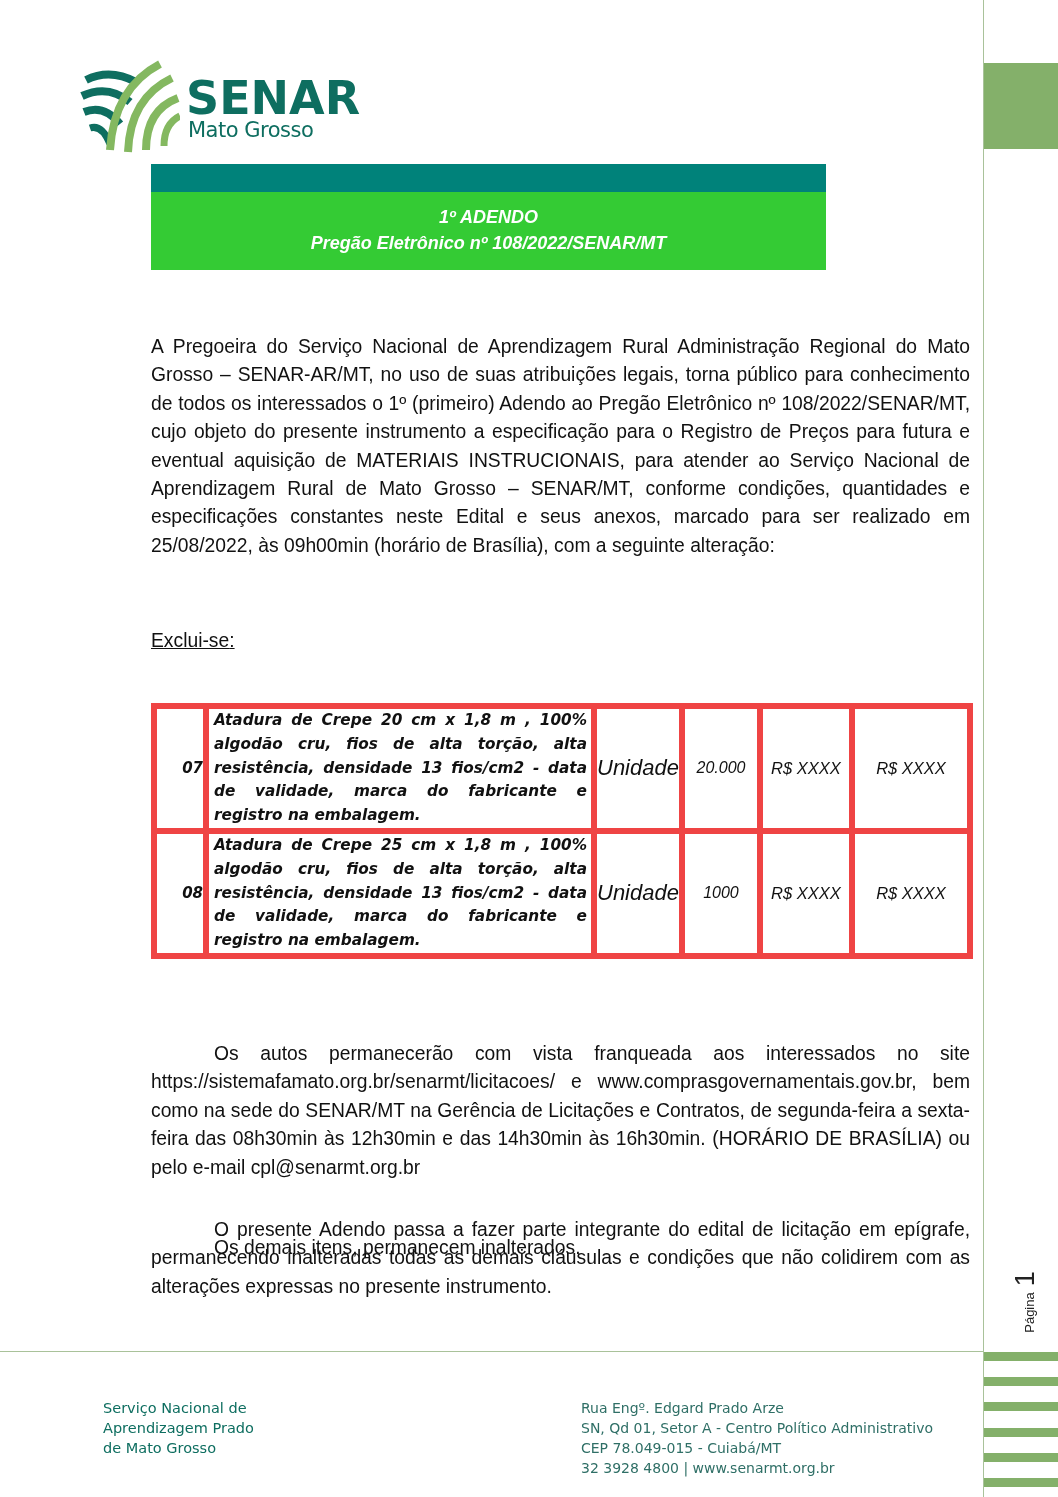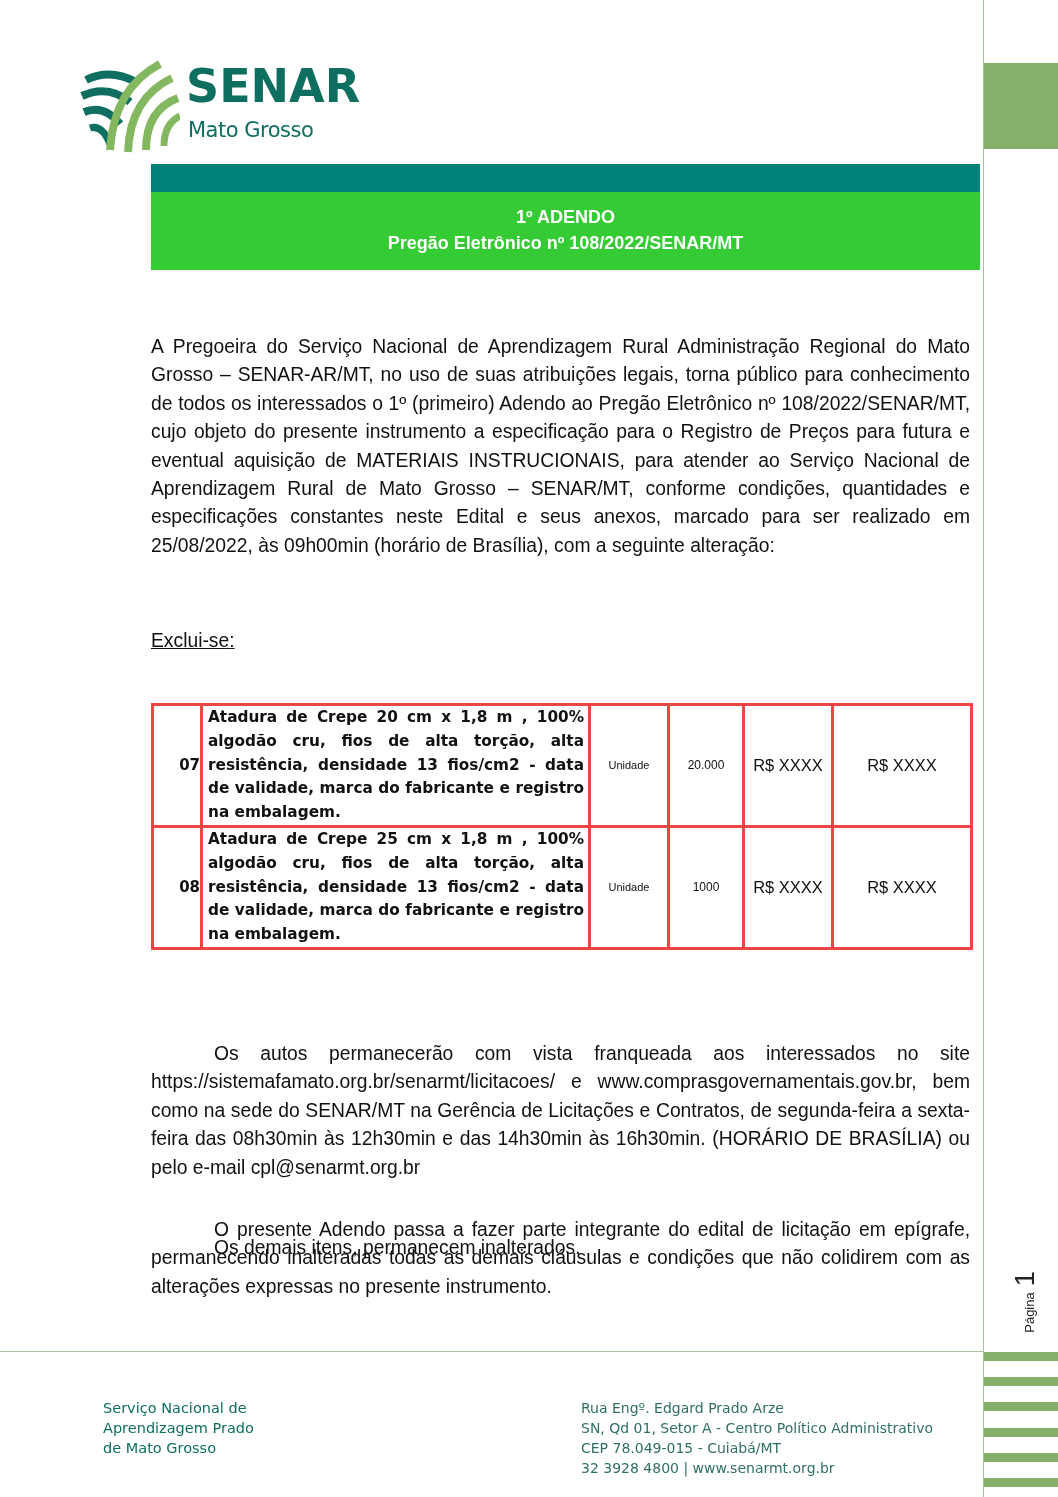--- a/index.html
+++ b/index.html
@@ -10,43 +10,43 @@
   .side-block { position:absolute; left:984px; top:63px; width:74px; height:86px; background:#84b06a; }
   .stripe { position:absolute; left:984px; width:74px; height:9px; background:#84b06a; }
   .page-num { position:absolute; left:1000px; top:1262px; width:50px; height:80px; }
   .page-num .inner { position:absolute; left:50%; top:50%; transform:translate(-50%,-50%) rotate(-90deg);
         white-space:nowrap; font-family:"Liberation Sans", sans-serif; color:#222; }
   .page-num .lbl { font-size:13px; font-weight:300; }
   .page-num .num { font-size:27px; margin-left:6px; }
 
   .logo { position:absolute; left:80px; top:58px; width:290px; height:96px; }
   .logo svg { position:absolute; left:0; top:0; }
-  .logo .brand { position:absolute; left:106px; top:0; font-family:"DejaVu Sans", sans-serif; font-weight:bold;
+  .logo .brand { position:absolute; left:106px; top:12px; font-family:"DejaVu Sans", sans-serif; font-weight:bold;
         font-size:46px; color:#0e6e60; letter-spacing:0px; line-height:56px; }
   .logo .sub { position:absolute; left:108px; top:60px; font-family:"DejaVu Sans", sans-serif; font-size:21px;
         color:#0e6e60; letter-spacing:-0.5px; }
 
-  .banner { position:absolute; left:151px; top:164px; width:829px; }
+  .banner { position:absolute; left:151px; top:164px; width:675px;font-style:italic; }
   .banner .teal { height:28px; background:#00827a; }
   .banner .green { height:78px; background:#34cb34; color:#fff; text-align:center; font-weight:bold; font-size:18px;
         padding-top:12px; box-sizing:border-box; line-height:26px; }
 
   .para { position:absolute; left:151px; width:819px; font-size:19.3px; line-height:28.4px; text-align:justify; color:#111; }
   .para b { font-weight:normal;margin-top:23px; }
   .indent { text-indent:63px;margin-top:32px; }
   .excl { position:absolute; left:151px; top:630px; font-size:19.3px; text-decoration:underline; }
   .excl span.colon { text-decoration:none; }
 
   table.items { position:absolute; left:151px; top:703px; border-collapse:collapse; width:822px; }
-  table.items td { border:3px solid #ef4444; padding:0; vertical-align:middle; }
+  table.items td { border:6px solid #ef4444; padding:0; vertical-align:middle;font-style:italic; }
   table.items td.num { width:46px; text-align:right; font-family:"DejaVu Sans", sans-serif; font-weight:bold; font-size:15px; }
   table.items td.desc { width:388px; padding:0 4px 0 5px; font-family:"DejaVu Sans", sans-serif; font-weight:bold;
         font-size:15.3px; line-height:23.8px; text-align:justify; height:118px; box-sizing:border-box; }
-  table.items td.unit { width:76px; text-align:center; font-size:11px; }
-  table.items td.qty { width:72px; text-align:center; font-size:12px; }
+  table.items td.unit { width:76px; text-align:center; font-size:22px; }
+  table.items td.qty { width:72px; text-align:center; font-size:16px; }
   table.items td.price { width:86px; text-align:center; font-size:16.5px; }
   table.items td.total { text-align:center; font-size:16.5px; }
 
   .foot-left { position:absolute; left:103px; top:1398px; font-family:"DejaVu Sans", sans-serif; font-weight:normal;
         font-size:14.5px; line-height:20px; color:#0e6e60; }
   .foot-right { position:absolute; left:581px; top:1398px; font-family:"DejaVu Sans", sans-serif;
         font-size:14px; line-height:20px; color:#2f6f66; }
   .line-block { display:block; }
 </style>
 </head>

